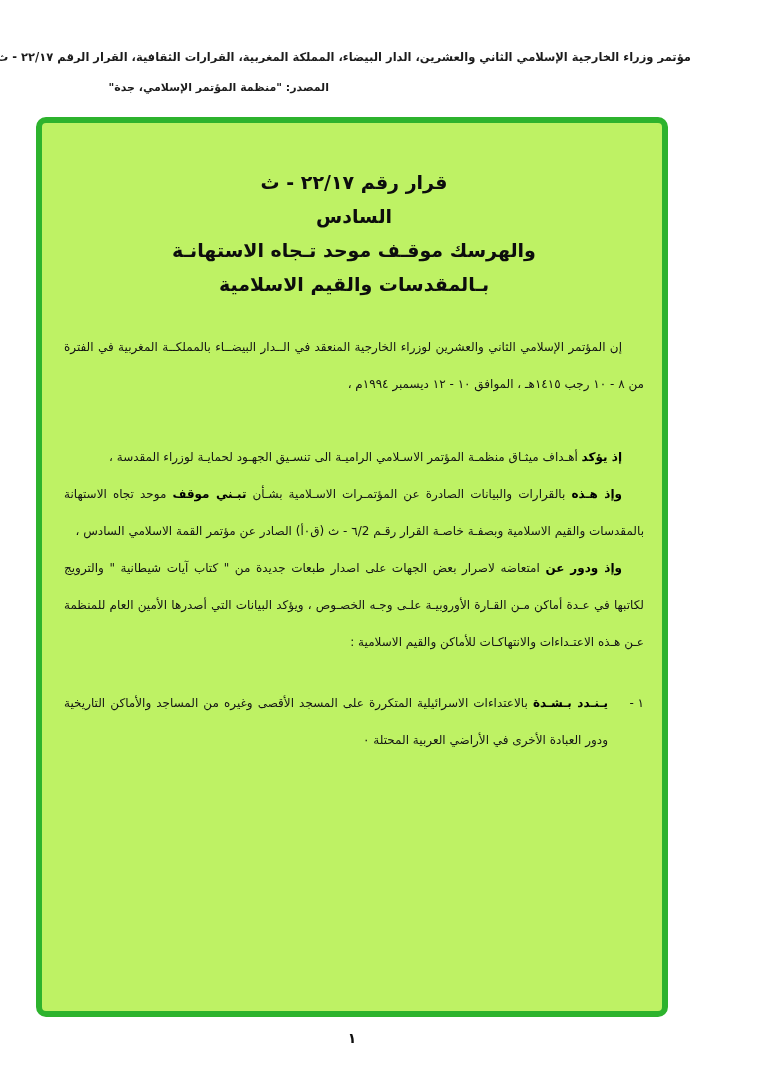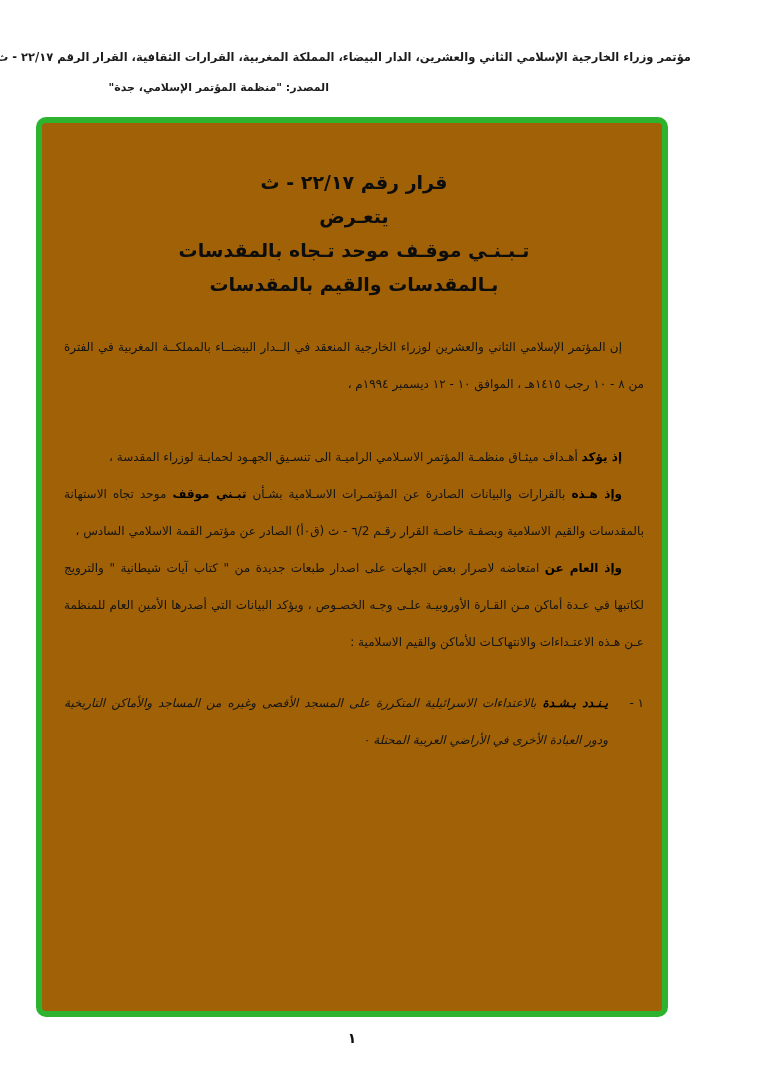--- a/index.html
+++ b/index.html
@@ -45,21 +45,21 @@
   }
   
   .frame {
     position: absolute;
     left: 36px;
     top: 117px;
     width: 620px;
     height: 888px;
     border: 6px solid #2db32d;
     border-radius: 10px;
-    background: #a16207;
+    background: #bef264;
     box-sizing: content-box;
     padding: 0;
   }
   .frame-inner {
     padding: 42px 18px 0 22px;
   }
   .title-block {
     direction: rtl;
     text-align: center;
     font-weight: bold;
@@ -96,21 +96,20 @@
     display: flex;
     direction: rtl;
   }
   .item .marker {
     flex: 0 0 36px;
     white-space: nowrap;
   }
   .item .item-body {
     flex: 1 1 auto;
     text-align: justify;
-    font-style: italic;
   }
   .page-num {
     position: absolute;
     top: 1030px;
     left: 36px;
     width: 632px;
     text-align: center;
     font-size: 14px;
     font-weight: bold;
     color: #101010;
@@ -123,35 +122,35 @@
 
   <div class="hdr1">مؤتمر وزراء الخارجية الإسلامي الثاني والعشرين، الدار البيضاء، المملكة المغربية، القرارات الثقافية، القرار الرقم ٢٢/١٧ - ث</div>
 
   <div class="hdr2">المصدر: "منظمة المؤتمر الإسلامي، جدة"</div>
 
   <div class="frame" style="border-color: rgb(45, 179, 45);">
     <div class="frame-inner">
 
       <div class="title-block">
         <div class="title-line">قرار رقم ٢٢/١٧ - ث</div>
-        <div class="title-line">يتعـرض</div>
-        <div class="title-line">تـبـنـي موقـف موحد تـجاه بالمقدسات</div>
-        <div class="title-line">بـالمقدسات والقيم بالمقدسات</div>
+        <div class="title-line">السادس</div>
+        <div class="title-line">والهرسك موقـف موحد تـجاه الاستهانـة</div>
+        <div class="title-line">بـالمقدسات والقيم الاسلامية</div>
       </div>
 
       <div class="doc">
 
         <p class="para preamble"><span>إن المؤتمر الإسلامي الثاني والعشرين لوزراء الخارجية المنعقد في الــدار البيضــاء بالمملكــة المغربية في الفترة من ٨ - ١٠ رجب ١٤١٥هـ ، الموافق ١٠ - ١٢ ديسمبر ١٩٩٤م ،</span></p>
 
         <p class="para"><b class="lead">إذ يؤكد</b><span> أهـداف ميثـاق منظمـة المؤتمر الاسـلامي الراميـة الى تنسـيق الجهـود لحمايـة لوزراء المقدسة ،</span></p>
 
         <p class="para"><b class="lead">وإذ هـذه</b><span> بالقرارات والبيانات الصادرة عن المؤتمـرات الاسـلامية بشـأن </span><b>تبـني موقف</b><span> موحد تجاه الاستهانة بالمقدسات والقيم الاسلامية وبصفـة خاصـة القرار رقـم ٦/2 - ث (ق٠أ) الصادر عن مؤتمر القمة الاسلامي السادس ،</span></p>
 
 
-        <p class="para"><b class="lead">وإذ العام عن</b><span> امتعاضه لاصرار بعض الجهات على اصدار طبعات جديدة من " كتاب آيات شيطانية " والترويج لكاتبها في عـدة أماكن مـن القـارة الأوروبيـة علـى وجـه الخصـوص ، ويؤكد البيانات التي أصدرها الأمين العام للمنظمة عـن هـذه الاعتـداءات والانتهاكـات للأماكن والقيم الاسلامية :</span></p>
+        <p class="para"><b class="lead">وإذ ودور عن</b><span> امتعاضه لاصرار بعض الجهات على اصدار طبعات جديدة من " كتاب آيات شيطانية " والترويج لكاتبها في عـدة أماكن مـن القـارة الأوروبيـة علـى وجـه الخصـوص ، ويؤكد البيانات التي أصدرها الأمين العام للمنظمة عـن هـذه الاعتـداءات والانتهاكـات للأماكن والقيم الاسلامية :</span></p>
 
         <div class="item">
           <span class="marker">١ -</span>
           <span class="item-body"><b class="lead">يـنـدد بـشـدة</b><span> بالاعتداءات الاسرائيلية المتكررة على المسجد الأقصى وغيره من المساجد والأماكن التاريخية ودور العبادة الأخرى في الأراضي العربية المحتلة ٠</span></span>
         </div>
 
       </div>
     </div>
   </div>
 

